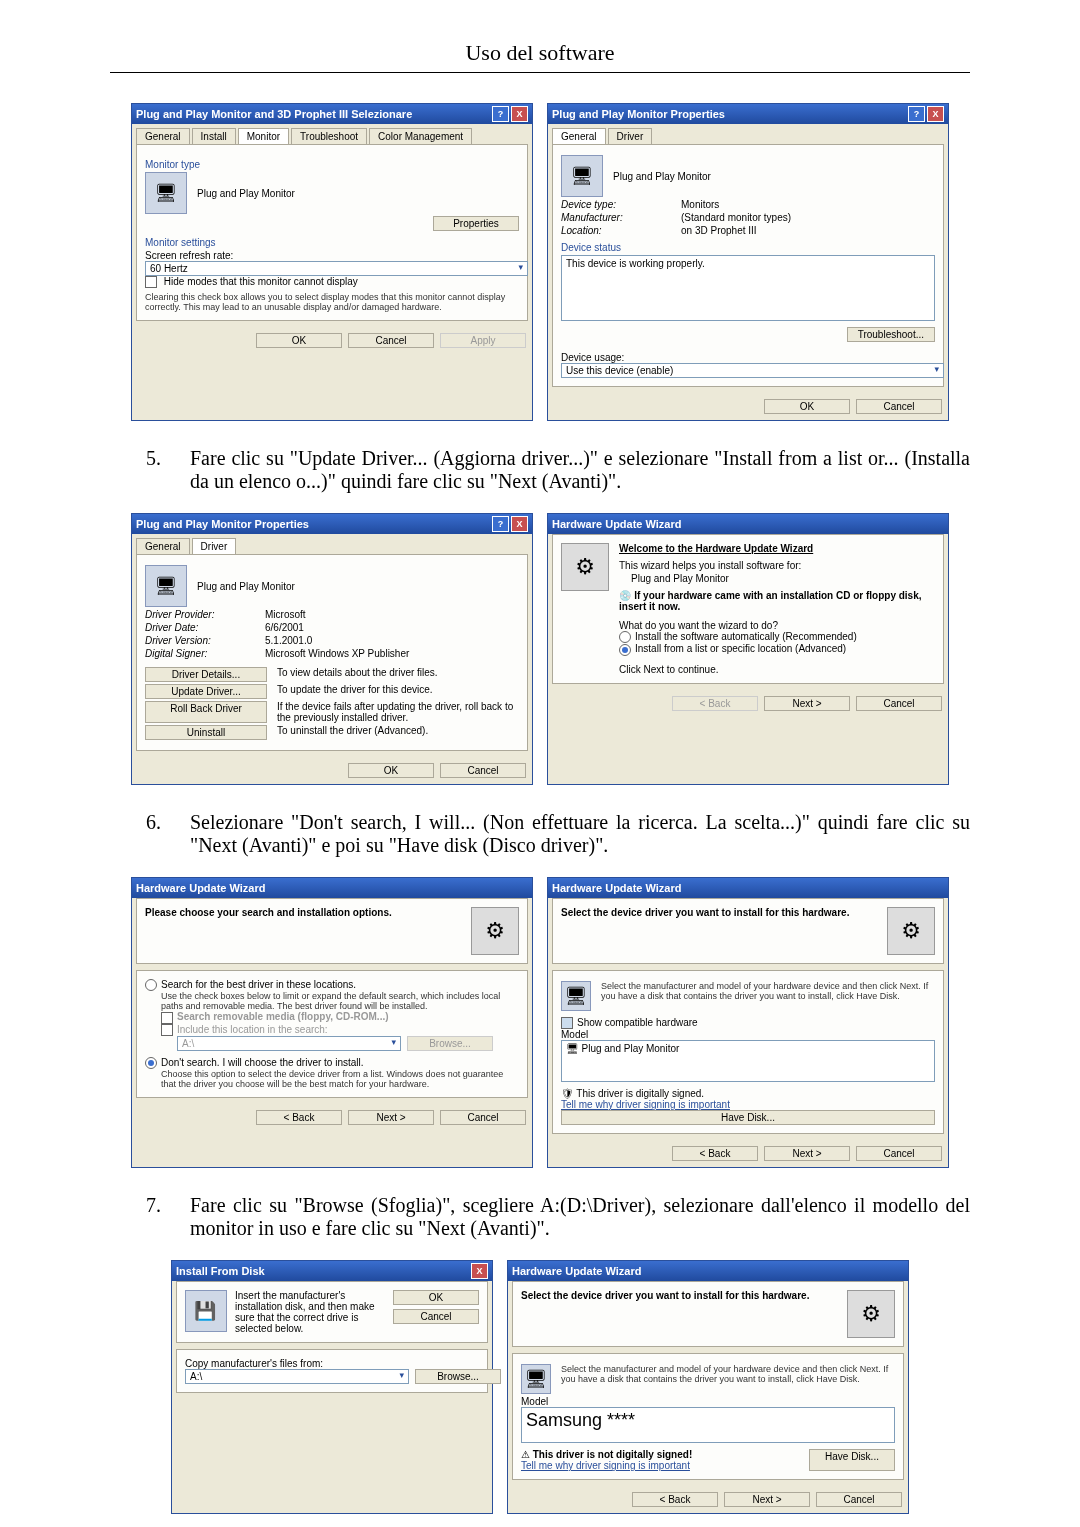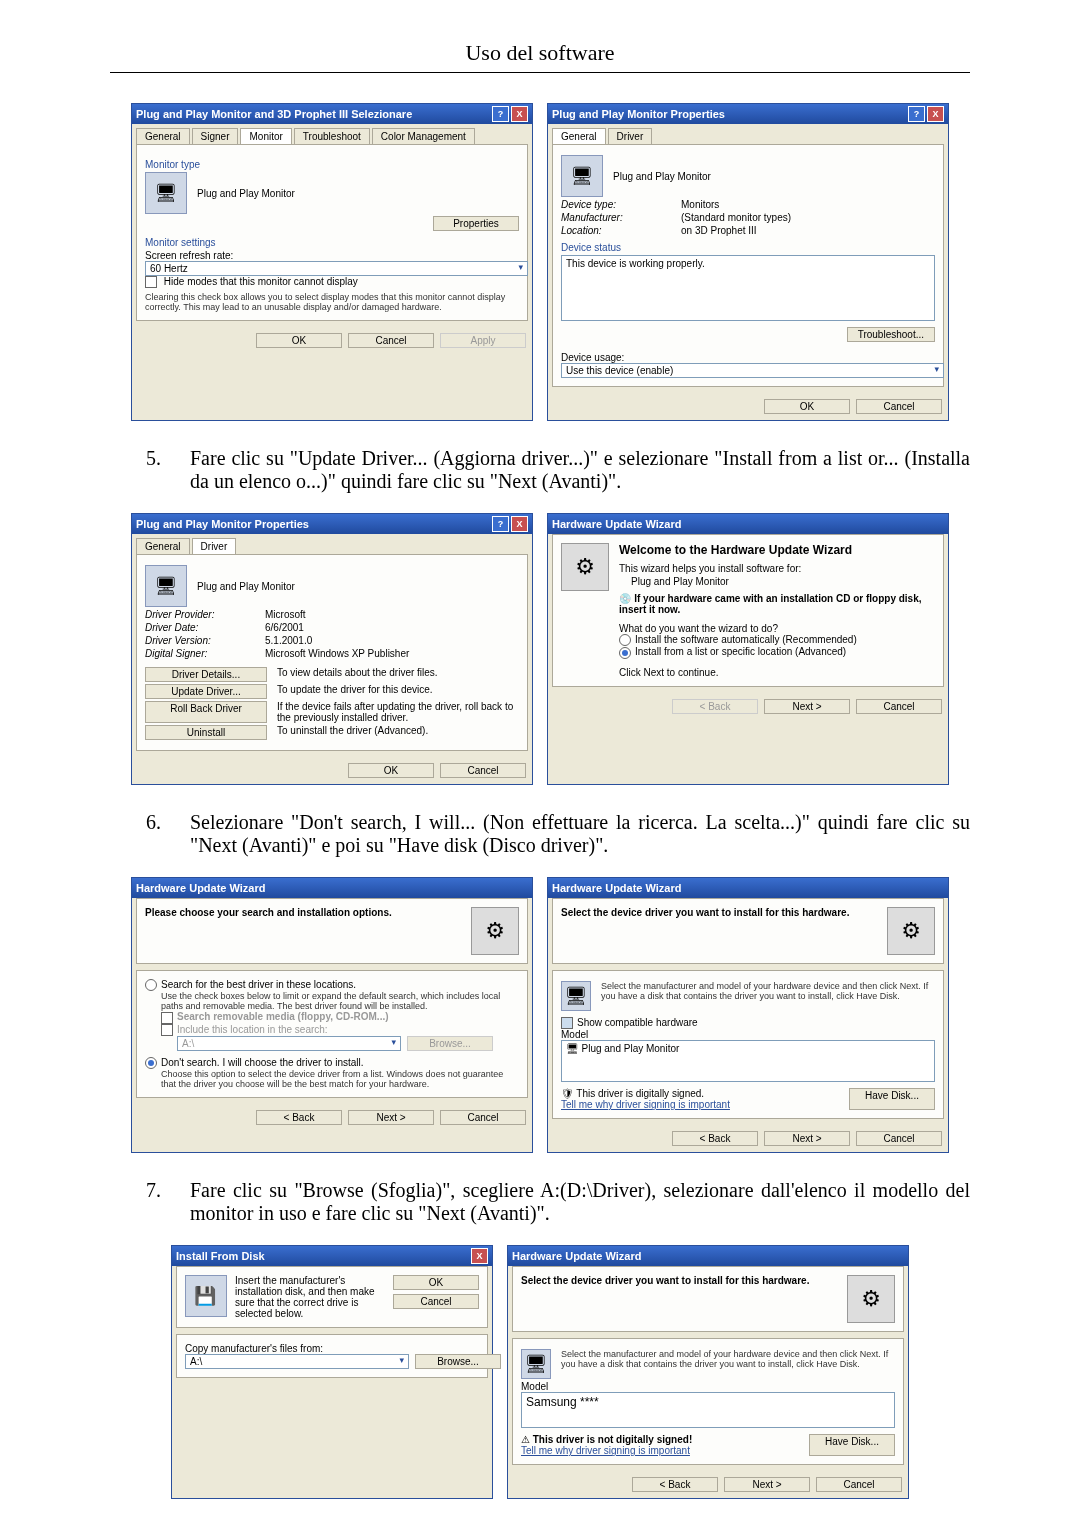--- a/index.html
+++ b/index.html
@@ -135,21 +135,21 @@
     <div class="win">
       <div class="titlebar">
         <span>Plug and Play Monitor and 3D Prophet III Selezionare</span>
         <span class="btns">
           <span class="btn h">?</span>
           <span class="btn">X</span>
         </span>
       </div>
       <div class="tabs">
         <span class="tab">General</span>
-        <span class="tab">Signer</span>
+        <span class="tab">Install</span>
         <span class="tab active">Monitor</span>
         <span class="tab">Troubleshoot</span>
         <span class="tab">Color Management</span>
       </div>
       <div class="panel">
         <div class="group-label">Monitor type</div>
         <div class="field-row">
           <span class="icon-box">🖥</span>
           <span style="flex:1;align-self:center;">Plug and Play Monitor</span>
         </div>
@@ -277,21 +277,21 @@
       </div>
     </div>
 
     <div class="win wizard-right">
       <div class="titlebar">
           <span>Hardware Update Wizard</span>
         </div>
       <div class="panel" style="display:flex; gap:10px;">
         <div class="wiz-icon">⚙</div>
         <div style="flex:1">
-          <div style="font-weight:bold;font-size:12px;">Welcome to the Hardware Update Wizard</div>
+          <div style="font-weight:bold;font-size:10px;text-decoration:underline;">Welcome to the Hardware Update Wizard</div>
           <div style="margin-top:6px;">This wizard helps you install software for:</div>
           <div style="margin:2px 0 6px 12px;">Plug and Play Monitor</div>
           <div>💿 <b>If your hardware came with an installation CD or floppy disk, insert it now.</b></div>
           <div style="margin-top:8px;">What do you want the wizard to do?</div>
           <div><span class="radio"></span><span>Install the software automatically (Recommended)</span></div>
           <div><span class="radio sel"></span><span>Install from a list or specific location (Advanced)</span></div>
           <div style="margin-top:8px;">Click Next to continue.</div>
         </div>
       </div>
       <div class="ok-row">
@@ -347,21 +347,21 @@
         <div class="wiz-icon">⚙</div>
       </div>
       <div class="panel">
         <div class="field-row">
           <span class="icon-box" style="width:28px;height:28px;">🖥</span>
           <span class="small-note" style="flex:1">Select the manufacturer and model of your hardware device and then click Next. If you have a disk that contains the driver you want to install, click Have Disk.</span>
         </div>
         <div style="margin-top:6px;"><span class="checkbox" style="background:#cde"></span><span>Show compatible hardware</span></div>
         <div>Model</div>
         <div class="textbox" style="min-height:36px;">🖥 <span>Plug and Play Monitor</span></div>
-        <div style="display:flex;justify-content:space-between;margin-top:6px;">
+        <div style="display:flex;justify-content:space-between;margin-top:6px;flex-direction:column;">
           <div>
             <div>🛡 <span>This driver is digitally signed.</span></div>
             <div style="color:#2a4f9b;text-decoration:underline;">Tell me why driver signing is important</div>
           </div>
           <span class="btn-s">Have Disk...</span>
         </div>
       </div>
       <div class="ok-row">
         <span class="btn-s">&lt; Back</span>
         <span class="btn-s">Next &gt;</span>
@@ -408,21 +408,21 @@
       <div class="panel" style="display:flex;gap:8px;align-items:flex-start;">
         <div style="flex:1"><b>Select the device driver you want to install for this hardware.</b></div>
         <div class="wiz-icon">⚙</div>
       </div>
       <div class="panel">
         <div class="field-row">
           <span class="icon-box" style="width:28px;height:28px;">🖥</span>
           <span class="small-note" style="flex:1">Select the manufacturer and model of your hardware device and then click Next. If you have a disk that contains the driver you want to install, click Have Disk.</span>
         </div>
         <div>Model</div>
-        <div class="textbox" style="min-height:30px;font-size:12px;">Samsung ****</div>
+        <div class="textbox" style="min-height:30px;font-size:18px;">Samsung ****</div>
         <div style="display:flex;justify-content:space-between;margin-top:6px;">
           <div>
             <div>⚠ <b>This driver is not digitally signed!</b></div>
             <div style="color:#2a4f9b;text-decoration:underline;">Tell me why driver signing is important</div>
           </div>
           <span class="btn-s">Have Disk...</span>
         </div>
       </div>
       <div class="ok-row">
         <span class="btn-s">&lt; Back</span>

